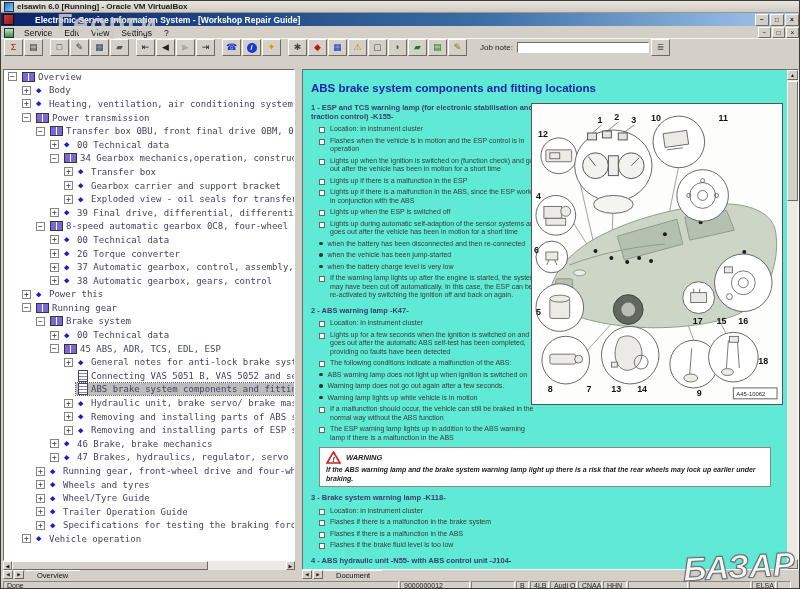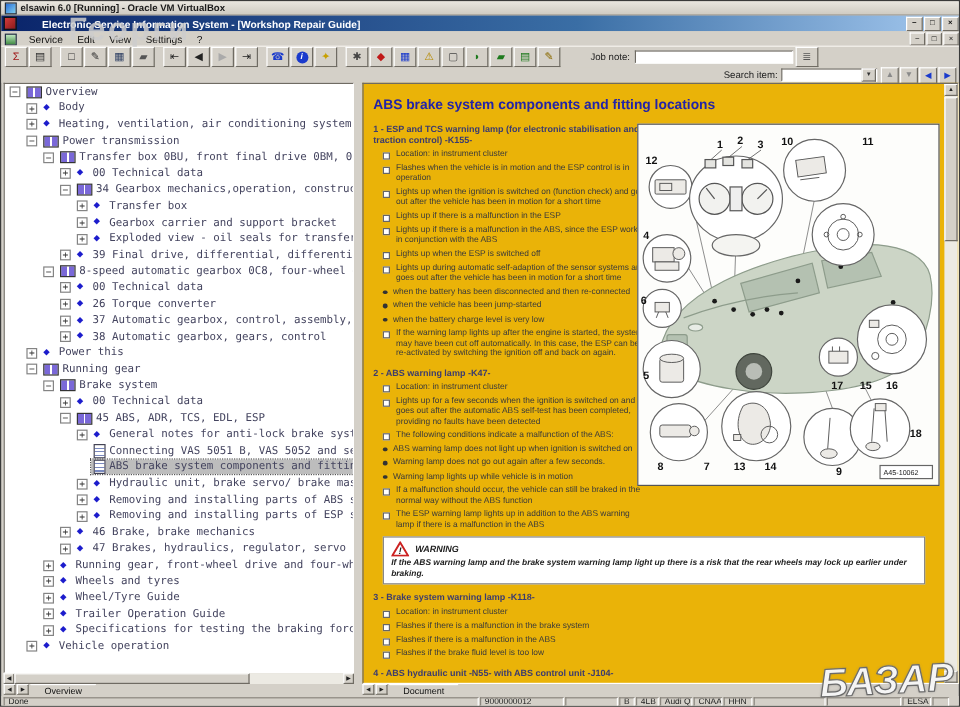--- a/index.html
+++ b/index.html
@@ -25,21 +25,21 @@
   #menubar .winbtns .winbtn{width:11px;height:9px;}
   
   #toolbar{position:absolute;left:0;top:37px;width:800px;height:18px;background:#d4d0c8;
     display:flex;align-items:center;padding-left:3px;box-sizing:border-box;border-top:1px solid #f5f3ee;}
   .tbtn{width:17px;height:15px;background:#d4d0c8;border:1px solid;border-color:#fff #6f6b63 #6f6b63 #fff;
     display:flex;align-items:center;justify-content:center;margin-right:1px;flex:0 0 auto;}
   .tbtn.gap{margin-left:6px;}
   .tbtn .g{font-size:9px;line-height:9px;}
   .tbtn .badge{width:10px;height:10px;border-radius:50%;display:flex;align-items:center;justify-content:center;
     font-size:7px;font-weight:bold;font-style:italic;}
-  #job-note-label{font-size:8px;color:#222;margin:0 4px 0 24px;}
+  #job-note-label{font-size:8px;color:#222;margin:0 4px 0 12px;}
   #job-note-input{width:132px;height:11px;background:#fff;border:1px solid;border-color:#6f6b63 #fff #fff #6f6b63;
     font-size:7.5px;padding:0 2px;box-sizing:border-box;font-family:"Liberation Sans",sans-serif;}
   
   #chapterbar{position:absolute;left:0;top:55px;width:800px;height:13px;background:#d4d0c8;
     display:flex;align-items:center;font-size:8px;color:#222;padding:0 4px;box-sizing:border-box;}
   #search-wrap{margin-left:auto;display:flex;align-items:center;gap:3px;}
   #search-combo{width:80px;height:11px;background:#fff;border:1px solid;border-color:#6f6b63 #fff #fff #6f6b63;
     display:flex;align-items:center;box-sizing:border-box;}
   #search-combo .val{flex:1;font-size:7px;padding-left:2px;}
   #search-combo .dd{width:10px;height:9px;background:#d4d0c8;border:1px solid;border-color:#fff #6f6b63 #6f6b63 #fff;
@@ -55,21 +55,21 @@
     font-size:8px;line-height:7px;text-align:center;color:#333;margin-right:3px;box-sizing:border-box;}
   .exp.sp{border:none;background:transparent;}
   .hlwrap{display:flex;align-items:center;gap:3px;padding:0 2px;}
   .trow.sel .hlwrap{background:#bdbdbd;outline:1px dotted #555;}
   .ic-book{width:11px;height:8px;flex:0 0 auto;border:1px solid #333;
     background:linear-gradient(90deg,#7a68d8 0 44%,#fff 44% 56%,#7a68d8 56% 100%);}
   .ic-dia{width:10px;flex:0 0 auto;color:#1c1ccc;font-size:9px;line-height:9px;}
   .ic-doc{width:8px;height:10px;flex:0 0 auto;background:#fff;border:1px solid #445;
     background-image:repeating-linear-gradient(#fff 0 2px,#7a8ac0 2px 3px);}
   #splitter{position:absolute;left:294px;top:68px;width:7px;height:511px;background:#d4d0c8;}
-  #doc-pane{position:absolute;left:301px;top:68px;width:497px;height:501px;background:#eab308;
+  #doc-pane{position:absolute;left:301px;top:68px;width:497px;height:501px;background:#5eead4;
     border:1px solid;border-color:#6f6b63 #fff #fff #6f6b63;box-sizing:border-box;}
   #doc{position:absolute;left:0;top:0;right:11px;bottom:0;overflow:hidden;padding:8px 8px 0 8px;}
   #doc-title{font-size:11.5px;font-weight:bold;color:#2323a8;margin:4px 0 10px 0;}
   #sec-narrow{width:230px;min-height:332px;}
   .sec-h{font-size:7.5px;font-weight:bold;color:#3c3c6e;margin:7px 0 4px 0;line-height:8.5px;}
   .blt{display:flex;gap:5px;margin:0 0 3px 8px;}
   .blt .m{flex:0 0 auto;width:4px;height:4px;margin-top:2px;border:1px solid #666;background:#fff;}
   .blt.dot .m{border:none;background:#333;border-radius:50%;width:3.5px;height:3.5px;}
   .blt .t{font-size:7px;line-height:8.5px;color:#3a3a3a;}
   #warning-box{border:1px solid #888;margin:5px 0 5px 8px;padding:3px 6px;width:452px;box-sizing:border-box;background:#fff;}
@@ -214,41 +214,20 @@
         </span>
       </span>
     <span id="job-note-label">Job note:</span>
     <input id="job-note-input" value="" style="">
     <span class="tbtn" style="margin-left:2px;">
         <span class="g" style="color:#555">≣</span>
       </span>
   </div>
 
   <div id="chapterbar">
-    <span id="search-wrap">
-      <span>Search item:</span>
-      <span id="search-combo">
-        <span class="val"></span>
-        <span class="dd">▼</span>
-      </span>
-      <span id="search-nav" style="display:flex;gap:1px;">
-          <span class="sbtn">
-            <span style="color: rgb(138, 138, 138);">▲</span>
-          </span>
-          <span class="sbtn">
-            <span style="color: rgb(138, 138, 138);">▼</span>
-          </span>
-          <span class="sbtn">
-            <span style="color: rgb(26, 58, 204);">◀</span>
-          </span>
-          <span class="sbtn">
-            <span style="color: rgb(26, 58, 204);">▶</span>
-          </span>
-        </span>
-    </span>
   </div>
 
   <div id="tree-pane">
     <div id="tree">
         <div class="trow" style="padding-left: 4px;">
           <span class="exp">−</span>
           <span class="hlwrap">
             <span class="ic-book"></span>
             <span class="tlabel">Overview</span>
           </span>

